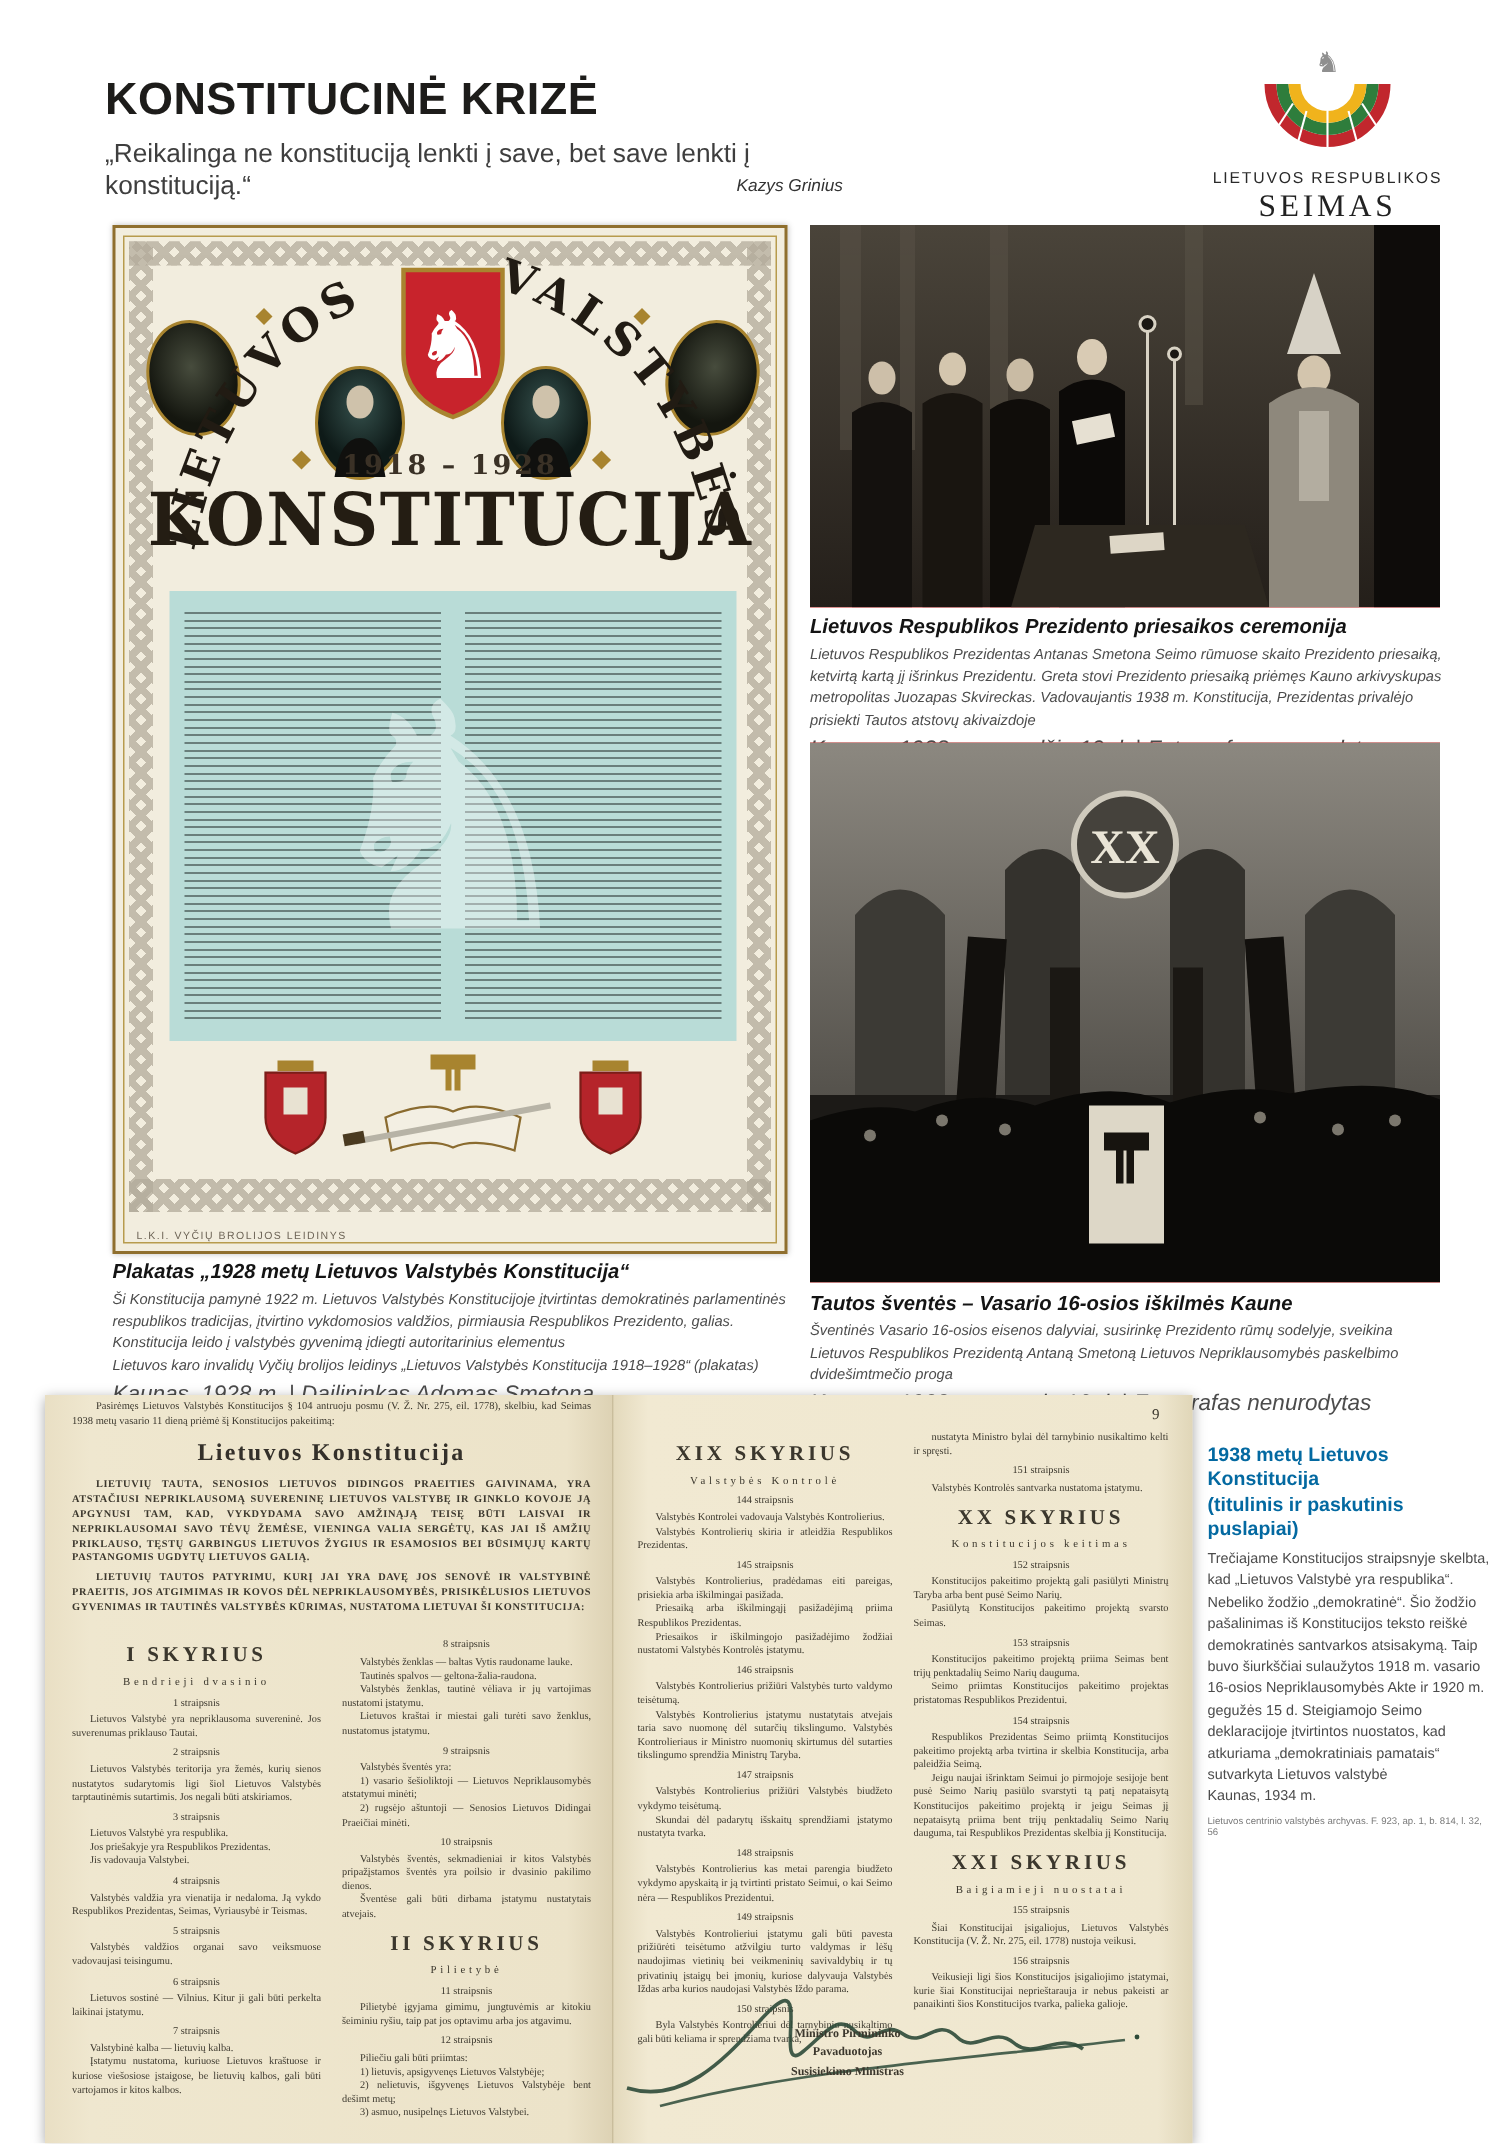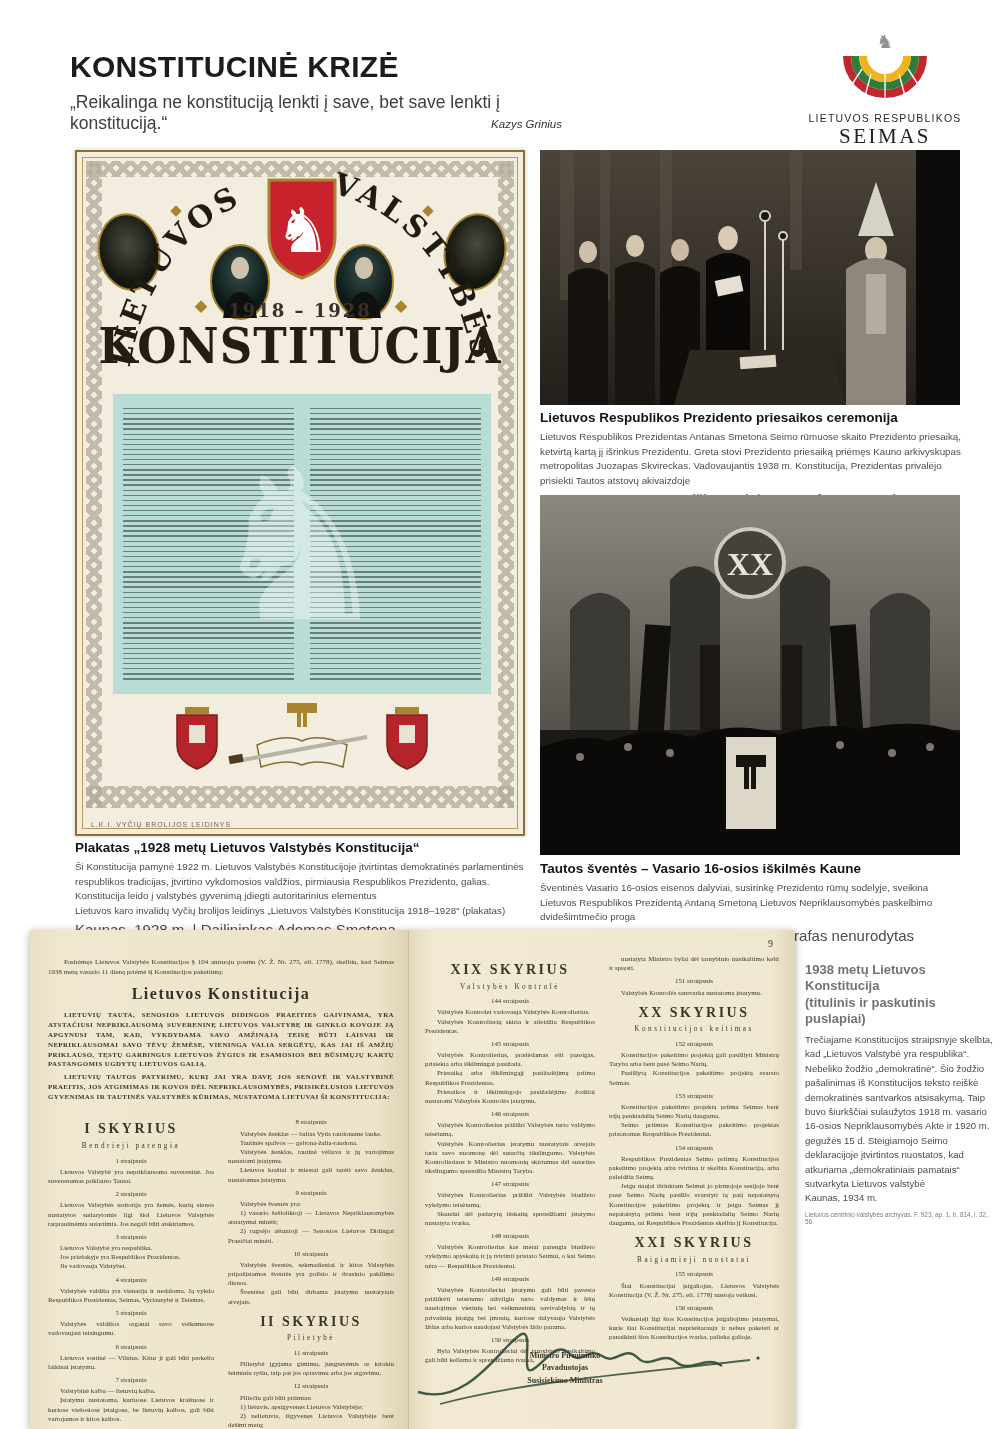--- a/index.html
+++ b/index.html
@@ -27,51 +27,51 @@
   .pframe.left { left:9px; top:9px; bottom:26px; width:16px; }
   .pframe.right { right:9px; top:9px; bottom:26px; width:16px; }
   .poster-years { position:absolute; left:0; top:148px; width:100%; text-align:center; font-family:"DejaVu Serif", serif; font-weight:bold; font-size:18px; color:#3a3126; letter-spacing:2px; }
   .poster-title { position:absolute; left:0; top:168px; width:100%; text-align:center; font-family:"DejaVu Serif", serif; font-weight:bold; font-size:45px; color:#241d13; letter-spacing:1px; transform:scaleY(1.08); }
   .poster-panel { position:absolute; left:36px; top:242px; width:378px; height:300px; background:#b9dcd7; display:flex; gap:16px; padding:14px 10px; }
   .pp-col { flex:1; background:repeating-linear-gradient(#4f605d 0 1.3px, transparent 1.3px 5.1px); opacity:.75; }
   .poster-wm { position:absolute; left:0; top:250px; width:100%; text-align:center; font-size:210px; color:rgba(255,255,255,.38); line-height:290px; pointer-events:none; }
   .poster-imprint { position:absolute; left:14px; bottom:6px; font-size:7px; letter-spacing:1px; color:#6e6557; }
 
   
-  .cap { position:absolute; color:#4c4c4c; }
+  .cap { position:absolute; color:#4c4c4c;font-style:italic; }
   .cap h3 { font-size:13.5px; font-weight:700; color:#141414; margin-bottom:5px; }
   .cap .body { font-size:9.8px; line-height:1.5; }
   .cap .meta { font-size:15px; line-height:1.5; }
   .cap .arch { font-size:6.8px; color:#7a7a7a; margin-top:4px; }
 
   
   .photo { position:absolute; background:#ef4444; overflow:hidden; }
   .photo svg { display:block; }
 
   
   .scan { position:absolute; left:30px; top:930px; width:765px; height:499px; background:#ece3c9; box-shadow:0 2px 8px rgba(0,0,0,.35); display:flex; overflow:hidden; }
   .page { position:relative; height:100%; overflow:hidden; font-family:"Liberation Serif", serif; color:#3b372d; }
-  .page-l { width:378px; background:linear-gradient(90deg,#e9dfc4 0%, #efe7cf 8%, #ece3c9 92%, #ddd2b4 100%); padding:28px 14px 0 18px; }
+  .page-l { width:378px; background:linear-gradient(90deg,#e9dfc4 0%, #efe7cf 8%, #ece3c9 92%, #ddd2b4 100%); padding:3px 14px 0 18px; }
   .page-r { width:387px; background:linear-gradient(90deg,#e3d9bc 0%, #f1e9d2 6%, #efe7cf 94%, #e0d6b8 100%); padding:10px 16px 0 16px; border-left:1px solid #c9bd9c; }
   .doc-intro { font-size:7px; line-height:1.38; text-align:justify; text-indent:16px; }
   .doc-title { text-align:center; font-weight:bold; font-size:16px; letter-spacing:1.5px; margin:8px 0 7px; color:#34302a; }
   .doc-preamble { font-size:6.9px; line-height:1.42; text-align:justify; text-indent:16px; font-weight:bold; letter-spacing:.4px; margin-bottom:3px; }
   .doc-cols { display:flex; gap:14px; margin-top:12px; }
   .doc-col { flex:1; font-size:6.9px; line-height:1.33; }
   .blk-chap { text-align:center; letter-spacing:2.5px; font-weight:bold; font-size:14px; margin:7px 0 3px; }
   .blk-sub { text-align:center; letter-spacing:2.5px; font-size:7.2px; margin:0 0 4px; }
   .blk-art { text-align:center; font-size:6.9px; margin:4px 0 2px; }
   .blk-p { text-align:justify; text-indent:12px; }
   .pageno { position:absolute; right:22px; top:8px; font-size:10px; color:#3b372d; }
   .sig-wrap { position:absolute; left:410px; top:1320px; width:360px; height:90px; pointer-events:none; }
   .sig-caption { position:absolute; left:485px; top:1350px; width:160px; text-align:center; font-family:"Liberation Serif", serif; font-size:8px; font-weight:bold; color:#3b372d; line-height:1.55; }
 
   
   .doc-cap { position:absolute; left:805px; top:962px; width:188px; }
-  .doc-cap h3 { font-size:13px; font-weight:700; color:#737373; line-height:1.25; margin-bottom:6px; }
+  .doc-cap h3 { font-size:13px; font-weight:700; color:#0369a1; line-height:1.25; margin-bottom:6px; }
   .doc-cap .body { font-size:9.6px; line-height:1.5; color:#4c4c4c; }
   .doc-cap .arch { font-size:6.4px; color:#7a7a7a; margin-top:5px; }
 </style>
 </head>
 <body>
 
 <div id="stage">
 
   <div class="hdr-title">KONSTITUCINĖ KRIZĖ</div>
   <div class="hdr-quote">„Reikalinga ne konstituciją lenkti į save, bet save lenkti į konstituciją.“</div>
@@ -309,21 +309,21 @@
 
   <div class="scan">
     <div class="page page-l">
       <div class="doc-intro">Pasirėmęs Lietuvos Valstybės Konstitucijos § 104 antruoju posmu (V. Ž. Nr. 275, eil. 1778), skelbiu, kad Seimas 1938 metų vasario 11 dieną priėmė šį Konstitucijos pakeitimą:</div>
       <div class="doc-title">Lietuvos Konstitucija</div>
       <div class="doc-preamble">LIETUVIŲ TAUTA, SENOSIOS LIETUVOS DIDINGOS PRAEITIES GAIVINAMA, YRA ATSTAČIUSI NEPRIKLAUSOMĄ SUVERENINĘ LIETUVOS VALSTYBĘ IR GINKLO KOVOJE JĄ APGYNUSI TAM, KAD, VYKDYDAMA SAVO AMŽINĄJĄ TEISĘ BŪTI LAISVAI IR NEPRIKLAUSOMAI SAVO TĖVŲ ŽEMĖSE, VIENINGA VALIA SERGĖTŲ, KAS JAI IŠ AMŽIŲ PRIKLAUSO, TĘSTŲ GARBINGUS LIETUVOS ŽYGIUS IR ESAMOSIOS BEI BŪSIMŲJŲ KARTŲ PASTANGOMIS UGDYTŲ LIETUVOS GALIĄ.</div>
       <div class="doc-preamble">LIETUVIŲ TAUTOS PATYRIMU, KURĮ JAI YRA DAVĘ JOS SENOVĖ IR VALSTYBINĖ PRAEITIS, JOS ATGIMIMAS IR KOVOS DĖL NEPRIKLAUSOMYBĖS, PRISIKĖLUSIOS LIETUVOS GYVENIMAS IR TAUTINĖS VALSTYBĖS KŪRIMAS, NUSTATOMA LIETUVAI ŠI KONSTITUCIJA:</div>
       <div class="doc-cols">
         <div class="doc-col">
             <div class="blk-chap">I SKYRIUS</div>
-            <div class="blk-sub">Bendrieji parengia</div>
+            <div class="blk-sub">Bendrieji dvasinio</div>
             <div class="blk-art">1 straipsnis</div>
             <div class="blk-p">Lietuvos Valstybė yra nepriklausoma suvereninė. Jos suverenumas priklauso Tautai.</div>
             <div class="blk-art">2 straipsnis</div>
             <div class="blk-p">Lietuvos Valstybės teritorija yra žemės, kurių sienos nustatytos sudarytomis ligi šiol Lietuvos Valstybės tarptautinėmis sutartimis. Jos negali būti atskiriamos.</div>
             <div class="blk-art">3 straipsnis</div>
             <div class="blk-p">Lietuvos Valstybė yra respublika.</div>
             <div class="blk-p">Jos priešakyje yra Respublikos Prezidentas.</div>
             <div class="blk-p">Jis vadovauja Valstybei.</div>
             <div class="blk-art">4 straipsnis</div>
             <div class="blk-p">Valstybės valdžia yra vienatija ir nedaloma. Ją vykdo Respublikos Prezidentas, Seimas, Vyriausybė ir Teismas.</div>

